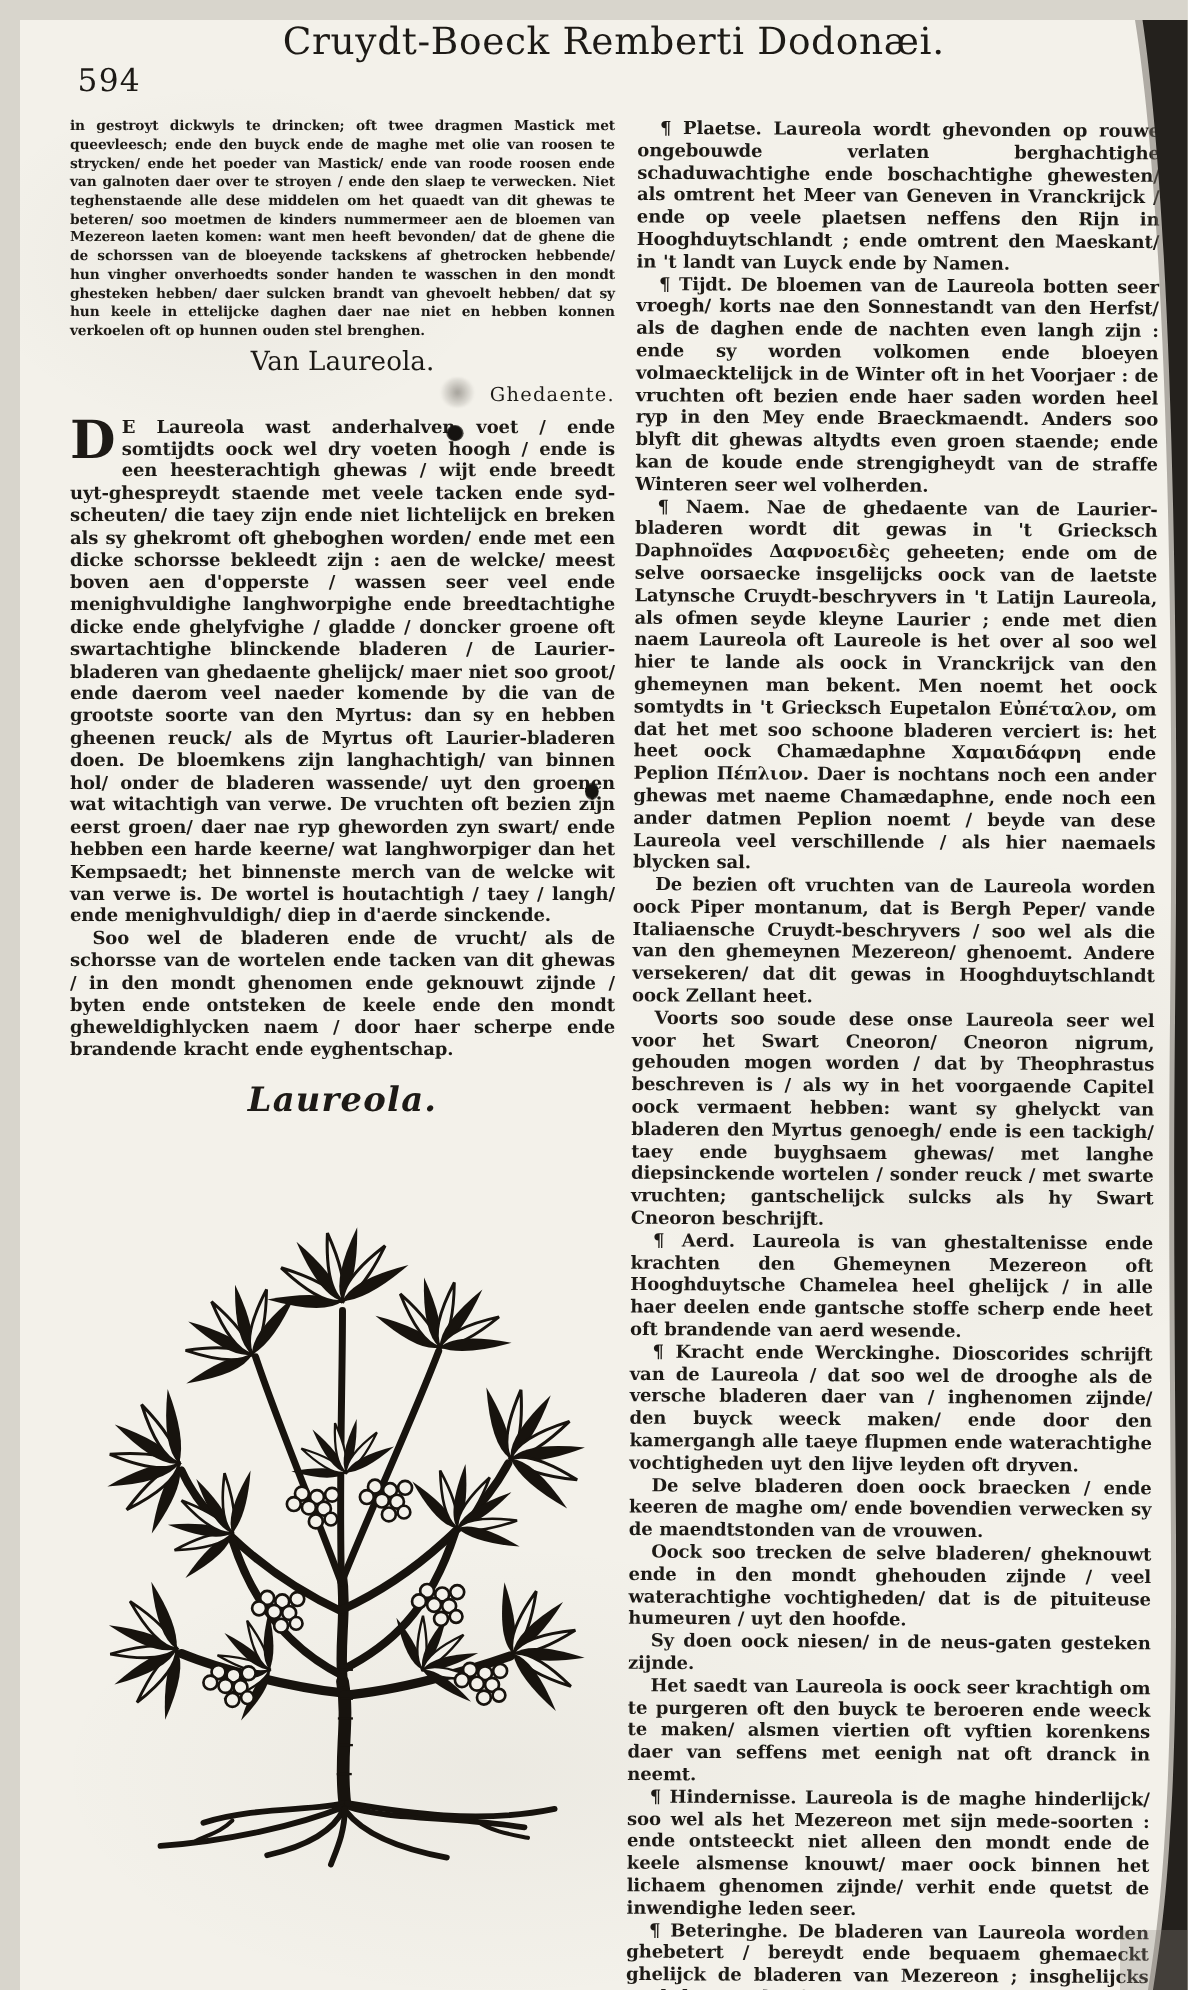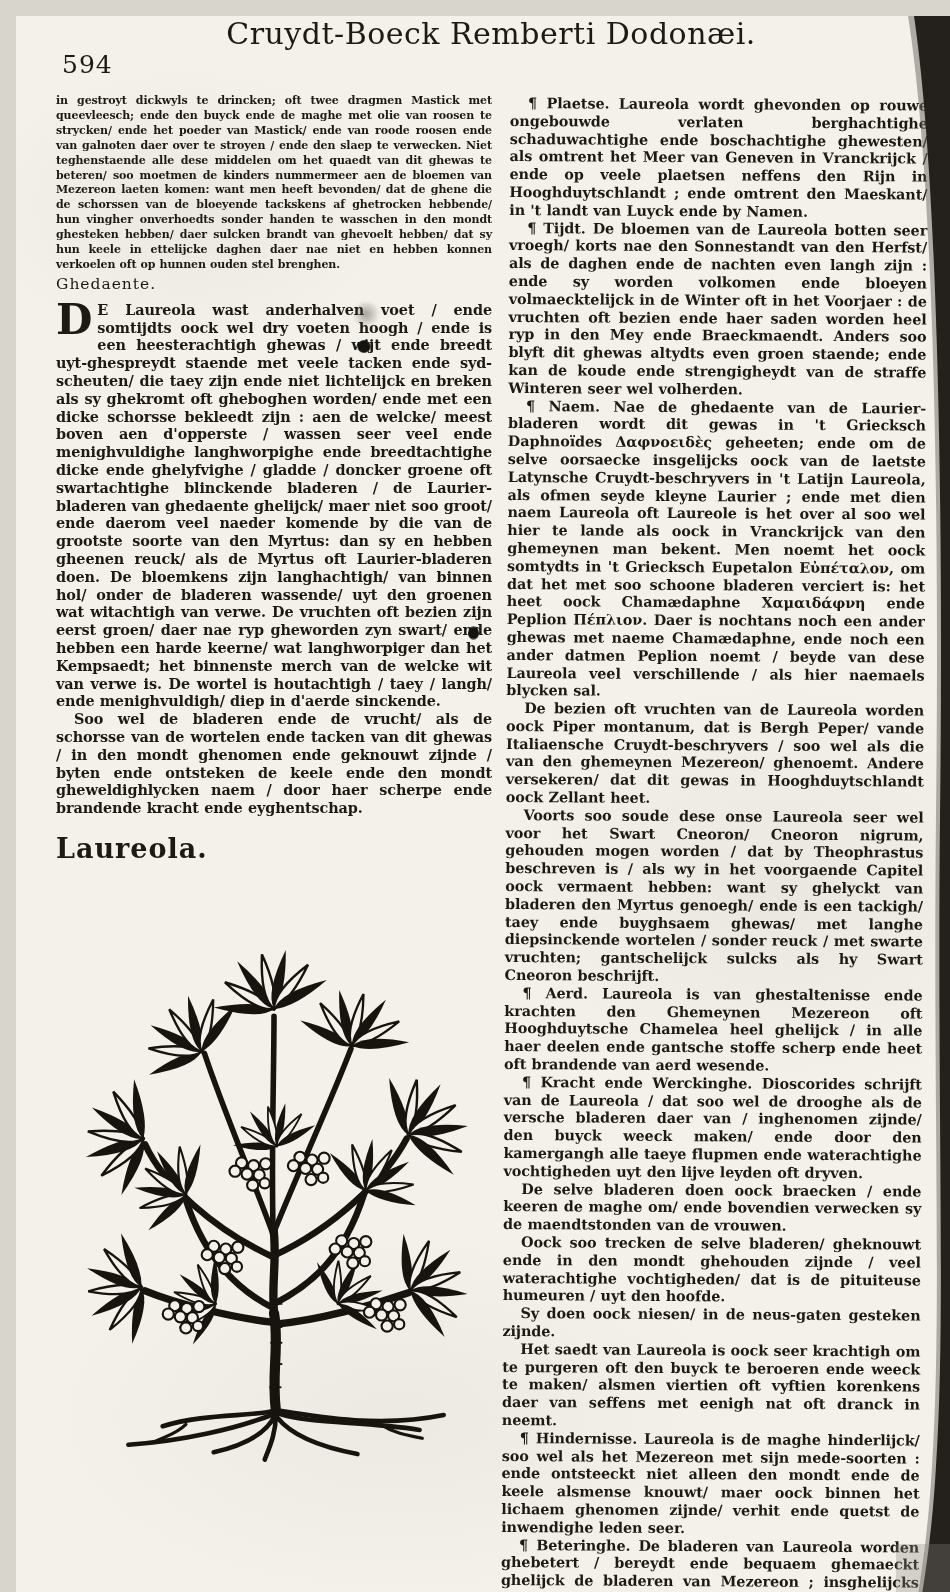--- a/index.html
+++ b/index.html
@@ -41,26 +41,26 @@
   }
   .chapter-heading{
     text-align:center;margin:16px 0 6px 0;
     font-size:19px;font-weight:400;letter-spacing:7px;
   }
   .chapter-subtitle{
     text-align:center;margin:4px 0 6px 0;
     font-size:21px;font-weight:400;
   }
   .section-heading{
-    text-align:left;margin:2px 0 8px 0;
+    text-align:right;margin:2px 0 8px 0;
     font-size:15.5px;font-weight:400;letter-spacing:1px;
   }
   .figure-caption{
-    text-align:left;margin:16px 0 2px 0;
-    font-size:27px;font-weight:700;
+    text-align:center;margin:16px 0 2px 0;
+    font-size:27px;font-weight:700;font-style:italic;
     letter-spacing:1px;
   }
   
   .woodcut{display:block;width:426px;height:612px;margin:4px auto 0 auto;}
   
   .edge-shadow{position:absolute;top:0;right:0;width:70px;height:1592px;}
   .ink-spot{position:absolute;border-radius:50%;background:radial-gradient(circle,#151310 55%,rgba(21,19,16,0.4) 80%,transparent 100%);}
   .spot1{left:341px;top:324px;width:14px;height:13px;}
   .spot2{left:452px;top:610px;width:11px;height:14px;}
   .smudge{position:absolute;left:336px;top:286px;width:28px;height:24px;border-radius:50%;
@@ -74,20 +74,21 @@
   <div class="header">
     <div class="page-number">594</div>
     <div class="book-title">Cruydt-Boeck Remberti Dodonæi.</div>
   </div>
 
   <div class="columns">
 
     <div class="col col-left">
       <p class="small">in gestroyt dickwyls te drincken; oft twee dragmen Mastick met queevleesch; ende den buyck ende de maghe met olie van roosen te strycken/ ende het poeder van Mastick/ ende van roode roosen ende van galnoten daer over te stroyen / ende den slaep te verwecken. Niet teghenstaende alle dese middelen om het quaedt van dit ghewas te beteren/ soo moetmen de kinders nummermeer aen de bloemen van Mezereon laeten komen: want men heeft bevonden/ dat de ghene die de schorssen van de bloeyende tackskens af ghetrocken hebbende/ hun vingher onverhoedts sonder handen te wasschen in den mondt ghesteken hebben/ daer sulcken brandt van ghevoelt hebben/ dat sy hun keele in ettelijcke daghen daer nae niet en hebben konnen verkoelen oft op hunnen ouden stel brenghen.</p>
 
+      <div class="chapter-subtitle">Van Laureola.</div>
       <div class="section-heading">Ghedaente.</div>
 
       <p><span class="dropcap">D</span><span>E Laureola wast anderhalven voet / ende somtijdts oock wel dry voeten hoogh / ende is een heesterachtigh ghewas / wijt ende breedt uyt-ghespreydt staende met veele tacken ende syd-scheuten/ die taey zijn ende niet lichtelijck en breken als sy ghekromt oft gheboghen worden/ ende met een dicke schorsse bekleedt zijn : aen de welcke/ meest boven aen d'opperste / wassen seer veel ende menighvuldighe langhworpighe ende breedtachtighe dicke ende ghelyfvighe / gladde / doncker groene oft swartachtighe blinckende bladeren / de Laurier-bladeren van ghedaente ghelijck/ maer niet soo groot/ ende daerom veel naeder komende by die van de grootste soorte van den Myrtus: dan sy en hebben gheenen reuck/ als de Myrtus oft Laurier-bladeren doen. De bloemkens zijn langhachtigh/ van binnen hol/ onder de bladeren wassende/ uyt den groenen wat witachtigh van verwe. De vruchten oft bezien zijn eerst groen/ daer nae ryp gheworden zyn swart/ ende hebben een harde keerne/ wat langhworpiger dan het Kempsaedt; het binnenste merch van de welcke wit van verwe is. De wortel is houtachtigh / taey / langh/ ende menighvuldigh/ diep in d'aerde sinckende.</span></p>
 
       <p class="indent">Soo wel de bladeren ende de vrucht/ als de schorsse van de wortelen ende tacken van dit ghewas / in den mondt ghenomen ende geknouwt zijnde / byten ende ontsteken de keele ende den mondt gheweldighlycken naem / door haer scherpe ende brandende kracht ende eyghentschap.</p>
 
       <div class="figure-caption">Laureola.</div>
 
       <svg class="woodcut" viewBox="0 0 430 660" aria-hidden="true">
         <defs>

